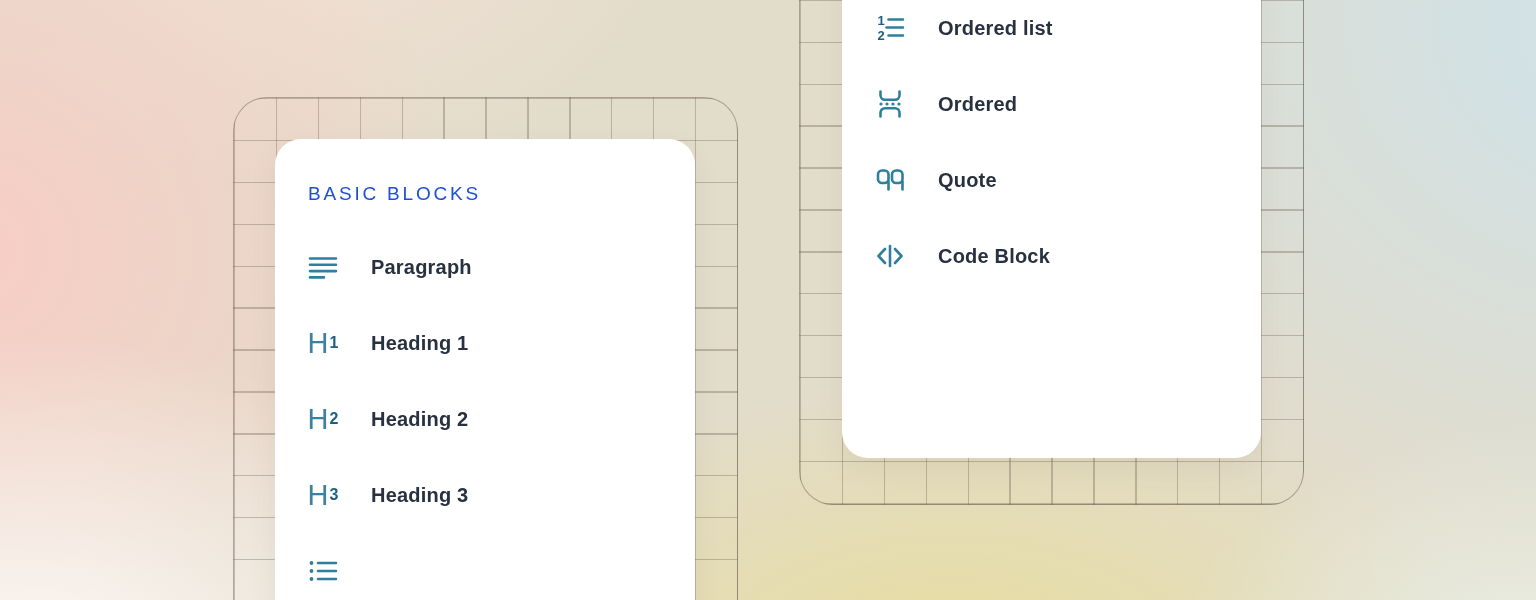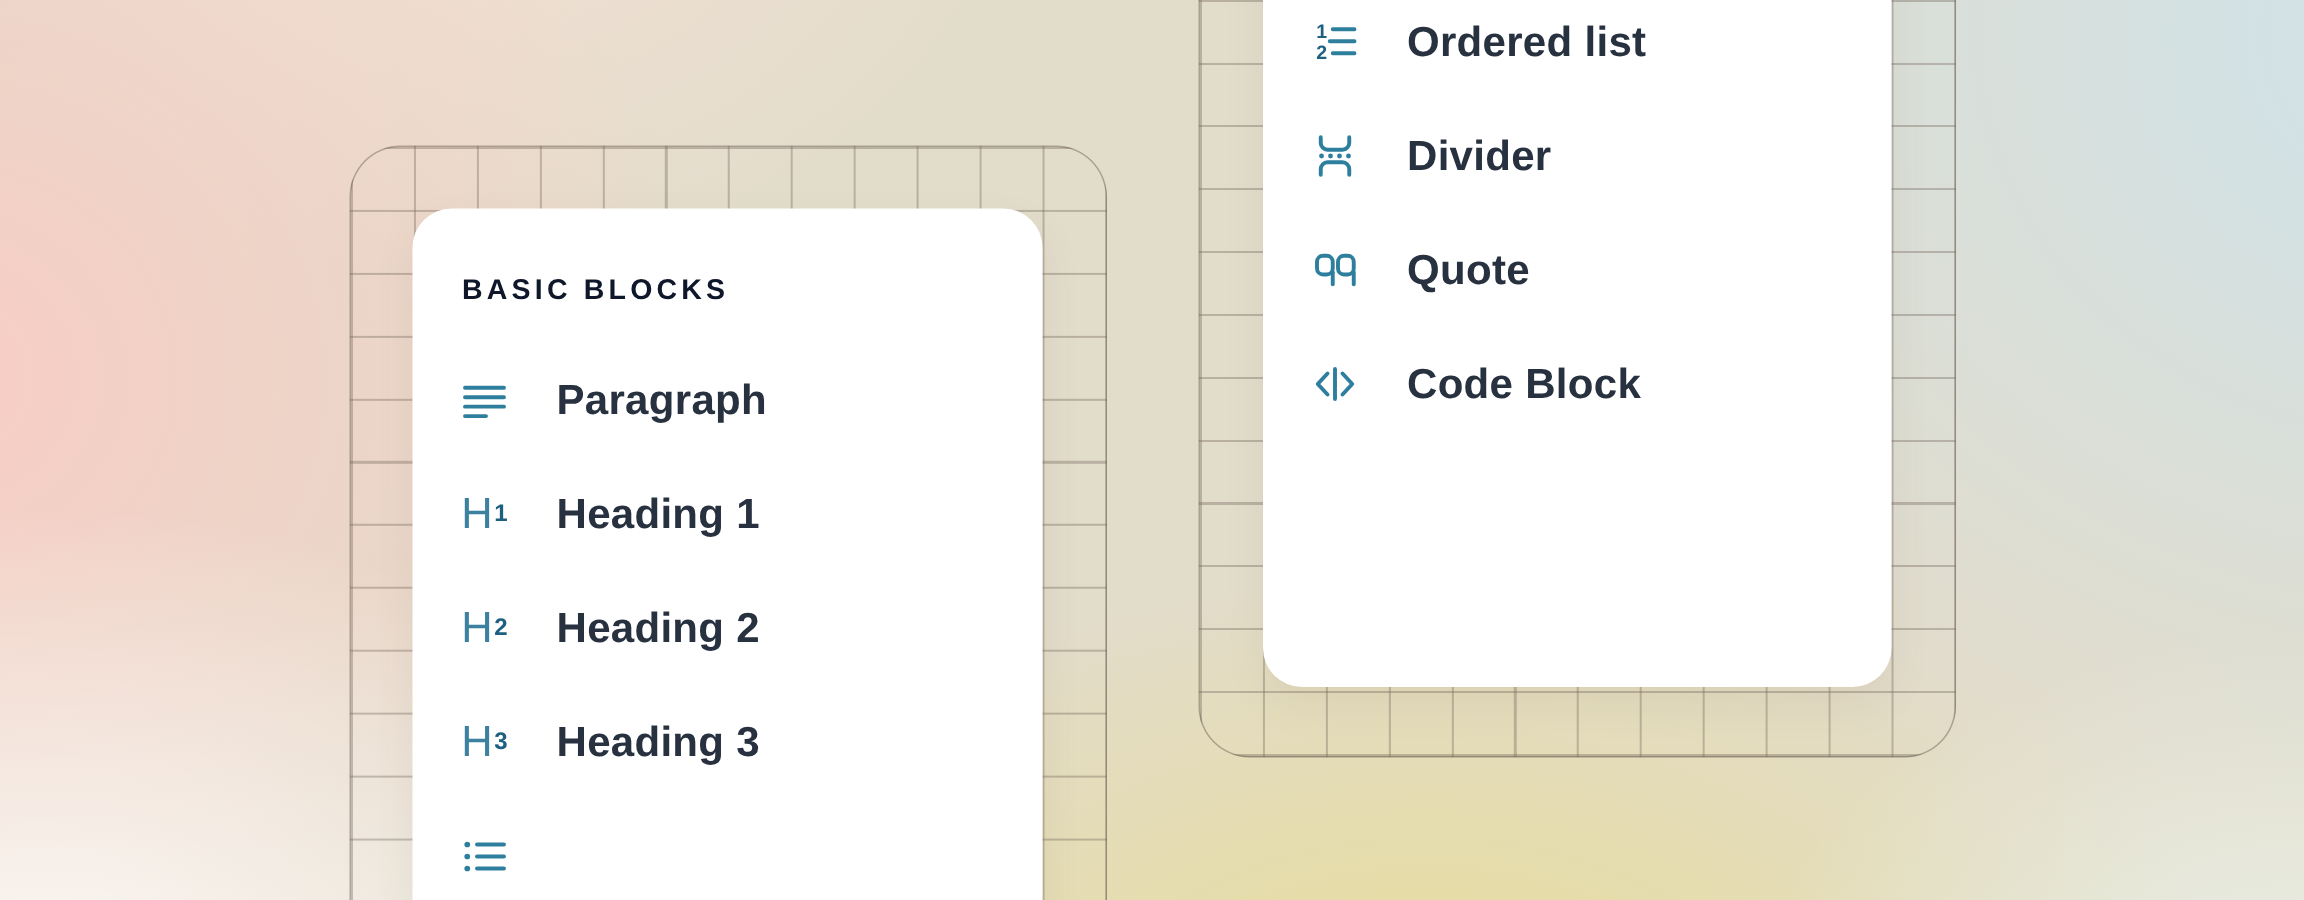--- a/index.html
+++ b/index.html
@@ -25,32 +25,32 @@
   .panel-left  { left:233px; top:97px;  width:503px; height:545px; }
   .panel-right { left:799px; top:-85px; width:503px; height:588px; }
   .card {
     position:absolute; background:#ffffff; border-radius:26px;
     box-shadow:0 12px 28px rgba(110,85,65,.08);
   }
   .card-left  { left:275px; top:139px; width:420px; height:520px; }
   .card-right { left:842px; top:-70px; width:419px; height:528px; }
   .section-label {
     margin:44px 0 0 33px;
-    font-size:19px; font-weight:700; letter-spacing:2.8px;
-    color:#0f172a;
+    font-size:19px; font-weight:400; letter-spacing:2.8px;
+    color:#1d4ed8;
   }
   .menu-list { margin:0; padding:0; list-style:none; }
   .card-left  .menu-list { margin-top:24px; }
   .card-right .menu-list { padding-top:60px; }
   .menu-item {
     height:76px; display:flex; align-items:center;
     padding-left:32px; gap:32px; cursor:pointer;
   }
   .menu-item .label {
-    font-size:28px; font-weight:600; color:#28313f; letter-spacing:.2px;
+    font-size:20px; font-weight:600; color:#28313f; letter-spacing:.2px;
   }
   .icon32 {
     width:32px; height:32px; flex:0 0 32px;
     display:flex; align-items:center; justify-content:center;
   }
   .icon32 svg { display:block; }
   .hicon { width:32px; line-height:32px; white-space:nowrap; }
   .hicon .hletter { font-size:29px; font-weight:500; color:#3c81a0; }
   .hicon .hdigit  { font-size:16px; font-weight:700; color:#1d6080; margin-left:1px; vertical-align:-5px; }
   svg .stroke { stroke:#2e7e9d; stroke-width:2.6; fill:none; stroke-linecap:round; stroke-linejoin:round; }
@@ -134,21 +134,21 @@
       <span class="icon32">
         <svg width="32" height="32" viewBox="0 0 32 32">
           <path class="stroke" d="M6.5 3.5 v3.8 a4.5 4.5 0 0 0 4.5 4.5 h10 a4.5 4.5 0 0 0 4.5 -4.5 V3.5"></path>
           <circle class="fillc" cx="7" cy="16" r="1.6"></circle>
           <circle class="fillc" cx="13" cy="16" r="1.6"></circle>
           <circle class="fillc" cx="19" cy="16" r="1.6"></circle>
           <circle class="fillc" cx="25" cy="16" r="1.6"></circle>
           <path class="stroke" d="M6.5 28.5 v-3.8 a4.5 4.5 0 0 1 4.5 -4.5 h10 a4.5 4.5 0 0 1 4.5 4.5 v3.8"></path>
         </svg>
       </span>
-      <span class="label">Divider</span>
+      <span class="label">Ordered</span>
     </li>
 
 
     <li class="menu-item">
       <span class="icon32">
         <svg width="32" height="32" viewBox="0 0 32 32">
           <rect class="stroke" x="4" y="6.5" width="10.5" height="12.5" rx="4"></rect>
           <path class="stroke" d="M14.5 17.5 V25.5"></path>
           <rect class="stroke" x="18" y="6.5" width="10.5" height="12.5" rx="4"></rect>
           <path class="stroke" d="M28.5 17.5 V25.5"></path>

